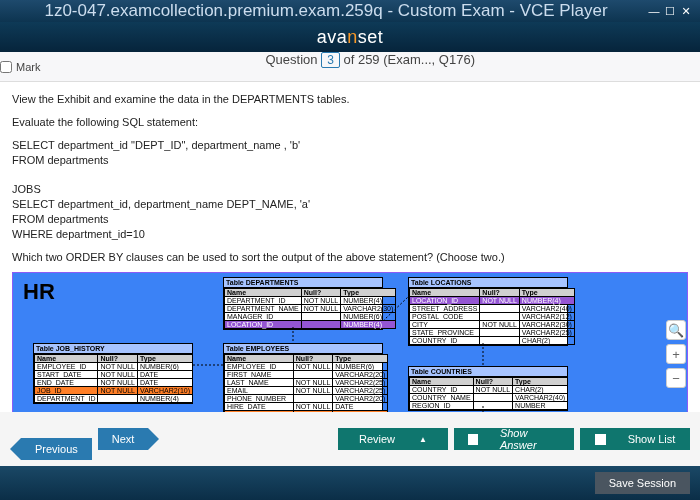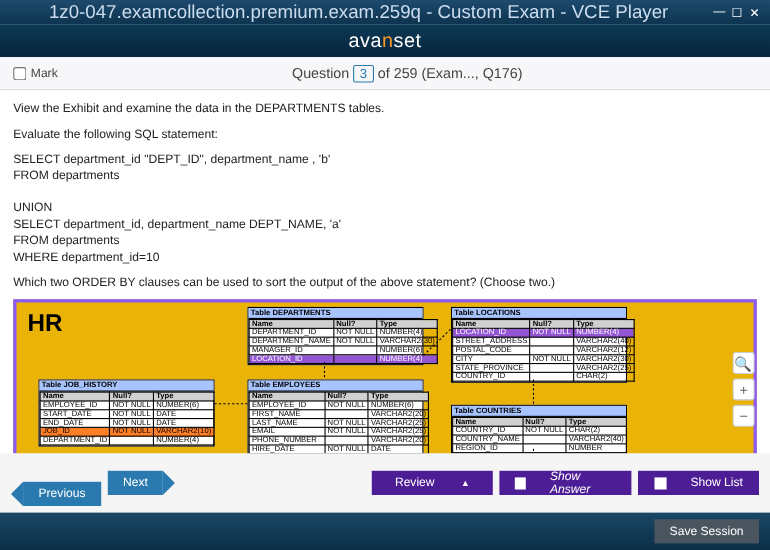--- a/index.html
+++ b/index.html
@@ -3,46 +3,46 @@
 <meta charset="utf-8">
 <style>
   * { box-sizing: border-box; margin: 0; padding: 0; }
   body { font-family: Arial, sans-serif; font-size: 11px; background: #fff; width: 700px; height: 500px; overflow: hidden; }
   .titlebar { background: linear-gradient(#1e4a6d,#0d3450); height: 22px; display: flex; align-items: center; padding: 0 6px; color: #fff; justify-content: flex-end; }
   .titlebar .tb-text { flex: 1; text-align: center; font-size: 17px; color: #cde; }
   .titlebar .win-btn { width: 16px; text-align: center; cursor: pointer; font-size: 11px; }
   .logobar { background: linear-gradient(#0e3a57,#06243b); height: 30px; display: flex; align-items: center; padding: 0 10px; justify-content: center; }
   .logo { color: #fff; font-size: 18px; font-weight: 500; letter-spacing: 0.5px; }
   .logo .accent { color: #f89828; }
-  .qheader { background: #f7f7f9; border-bottom: 1px solid #ddd; height: 30px; display: flex; align-items: center; padding: 0 12px; color: #444; }
+  .qheader { background: #f7f7f9; border-bottom: 1px solid #ddd; height: 30px; display: flex; padding: 0 0; color: #444; }
   .qheader .mark { display: flex; align-items: center; gap: 4px; }
   .qheader .mark input { width: 12px; height: 12px; }
   .qheader .center { flex: 1; text-align: center; font-size: 13px; }
   .qnum-box { display: inline-block; border: 1px solid #2a7ab0; color: #2a7ab0; padding: 0 5px; border-radius: 2px; font-size: 12px; }
   .content { padding: 10px 12px 0 12px; height: 350px; overflow: hidden; position: relative; }
   .qtext { font-size: 11px; color: #222; line-height: 1.35; }
   .qtext p { margin-bottom: 8px; }
-  .exhibit-wrap { border: 3px solid #8b5cf6; margin-top: 6px; height: 178px; overflow: hidden; position: relative; background: #eab308; }
+  .exhibit-wrap { border: 1px solid #8b5cf6; margin-top: 6px; height: 178px; overflow: hidden; position: relative; background: #3b82f6; }
   .hr-label { position: absolute; top: 6px; left: 10px; font-size: 22px; font-weight: bold; }
   .erd { position: relative; width: 100%; height: 100%; }
   .tbl { position: absolute; border: 1px solid #000; font-size: 7px; background: #fff; }
   .tbl .caption { background: #a7c4ff; border-bottom: 1px solid #000; padding: 1px 2px; font-weight: bold; }
   .tbl table { border-collapse: collapse; width: 100%; }
   .tbl th, .tbl td { border: 1px solid #000; padding: 0 2px; text-align: left; font-size: 7px; white-space: nowrap; }
   .tbl th { background: #d0d0d0; font-weight: bold; }
   .row-orange td { background: #ff7f27 !important; }
   .row-purple td { background: #9455d3 !important; color: #fff; }
   .zoom-controls { position: absolute; right: 14px; bottom: 44px; display: flex; flex-direction: column; gap: 4px; }
   .zoom-btn { width: 20px; height: 20px; background: #fff; border: 1px solid #ccc; border-radius: 3px; display: flex; align-items: center; justify-content: center; font-size: 13px; color: #666; cursor: pointer; }
   .footer { position: absolute; bottom: 0; left: 0; right: 0; }
   .btnrow1 { background: #f5f5f5; padding: 6px 10px; display: flex; gap: 6px; align-items: center; }
   .btnrow2 { background: linear-gradient(#1a4866,#0b2e47); padding: 6px 10px; display: flex; gap: 6px; justify-content: flex-end; }
   .btn { height: 22px; display: inline-flex; align-items: center; justify-content: center; padding: 0 14px; font-size: 11px; color: #fff; cursor: pointer; position: relative; }
   .btn-blue { background: #2a7ab0; }
-  .btn-orange { background: #4c1d95; gap: 16px; }
+  .btn-orange { background: #0f766e; gap: 16px; }
   .btn-dark { background: #4a5560; }
   .btn-blue.arrow-left::before, .btn-blue.arrow-right::after { content:""; position:absolute; top:0; width:0; height:0; border-top:11px solid transparent; border-bottom:11px solid transparent; }
   .btn-blue.arrow-left::before { left:-11px; border-right:11px solid #2a7ab0; }
   .btn-blue.arrow-right::after { right:-11px; border-left:11px solid #2a7ab0; }
   .btn-blue.arrow-left { margin-left:11px;margin-top:20px; }
   .btn-blue.arrow-right { margin-right:11px; }
   .spacer { flex: 1; }
   .chk { width:11px; height:11px; background:#fff; margin-right:6px; display:inline-block; }
   .tri { margin-left:8px; font-size:8px; }
   svg.connector { position:absolute; top:0; left:0; width:100%; height:100%; pointer-events:none; }
@@ -75,21 +75,21 @@
 </div>
 
 <div class="content">
   <div class="qtext">
     <p>View the Exhibit and examine the data in the DEPARTMENTS tables.</p>
     <p>Evaluate the following SQL statement:</p>
     <p>
       <span>SELECT department_id "DEPT_ID", department_name , 'b'</span><br>
       <span>FROM departments</span><br>
       <br>
-      <span>UNION</span><br>
+      <span>JOBS</span><br>
       <span>SELECT department_id, department_name DEPT_NAME, 'a'</span><br>
       <span>FROM departments</span><br>
       <span>WHERE department_id=10</span>
     </p>
     <p>Which two ORDER BY clauses can be used to sort the output of the above statement? (Choose two.)</p>
   </div>
 
   <div class="exhibit-wrap">
     <div class="hr-label">HR</div>
     <div class="erd">

